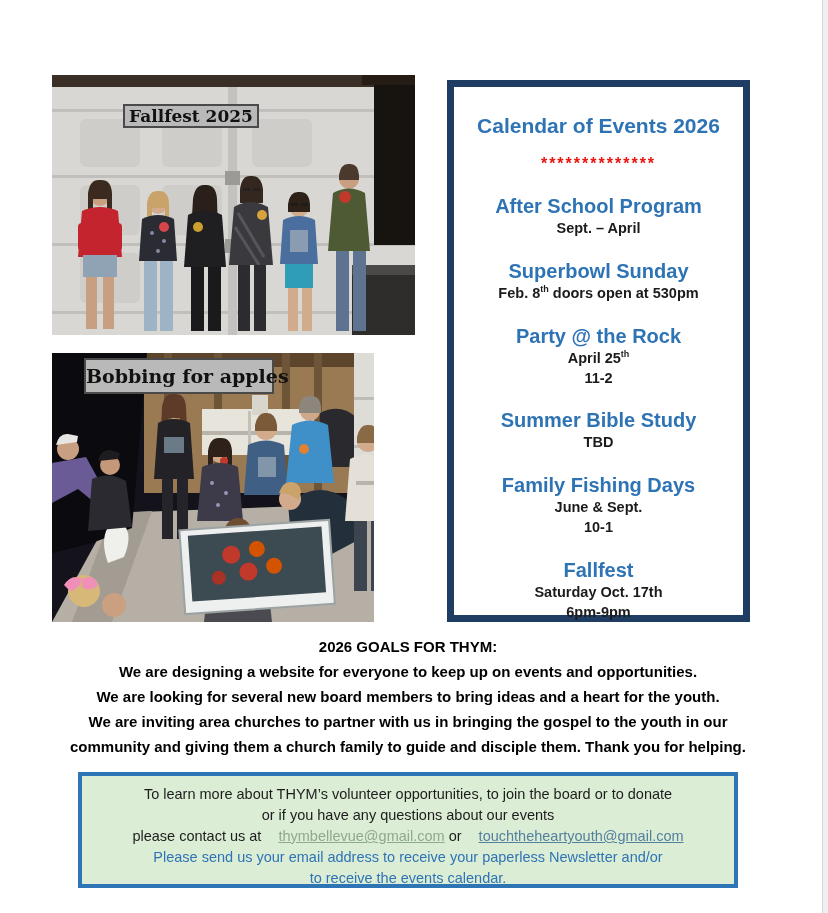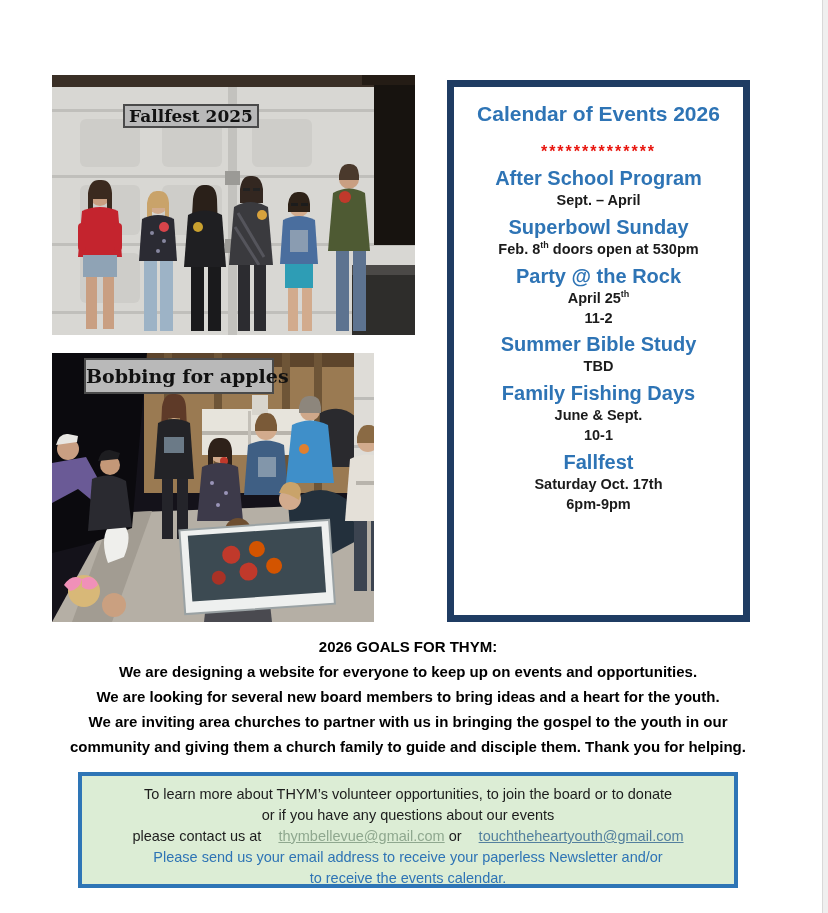--- a/index.html
+++ b/index.html
@@ -17,24 +17,24 @@
   .photo-label { position:absolute; background:#b9b9b9; border:2px solid #4a4a4a;
     color:#111; font-family:"DejaVu Serif","Liberation Serif",serif; font-weight:bold;
     text-align:center; white-space:nowrap; }
   #photo1 { left:52px; top:75px; width:363px; height:260px; }
   #photo1 .photo-label { left:71px; top:29px; width:136px; padding:0 0; font-size:17px; }
   #photo2 { left:52px; top:353px; width:322px; height:269px;text-decoration:underline; }
   #photo2 .photo-label { left:32px; top:5px; width:190px; padding:5px 0; font-size:19px; }
 
   
   .calendar { position:absolute; left:447px; top:80px; width:303px; height:542px;
-    border:7px solid #1f3c63; background:#ffffff; text-align:center; padding-top:15px; }
+    border:7px solid #1f3c63; background:#ffffff; text-align:center; padding-top:27px; }
   .cal-title { color:#2e74b5; font-size:21px; font-weight:700; }
   .cal-stars { color:#e8150e; font-size:16px; font-weight:700; letter-spacing:2px; margin-top:17px; }
-  .event { margin-top:6px; }
+  .event { margin-top:22px; }
   .event-name { color:#2e74b5; font-size:20px; font-weight:700; line-height:1.15; }
   .event-detail { color:#1b1b1b; font-size:14.5px; font-weight:600; line-height:1.3; margin-top:1px; }
   .event-detail.bold { font-weight:800; }
   .event-detail sup { font-size:9px; }
 
   
   .goals { position:absolute; left:0; top:634px; width:816px; text-align:center;
     color:#000000; font-weight:700; font-size:15px; line-height:25px; }
 
   

